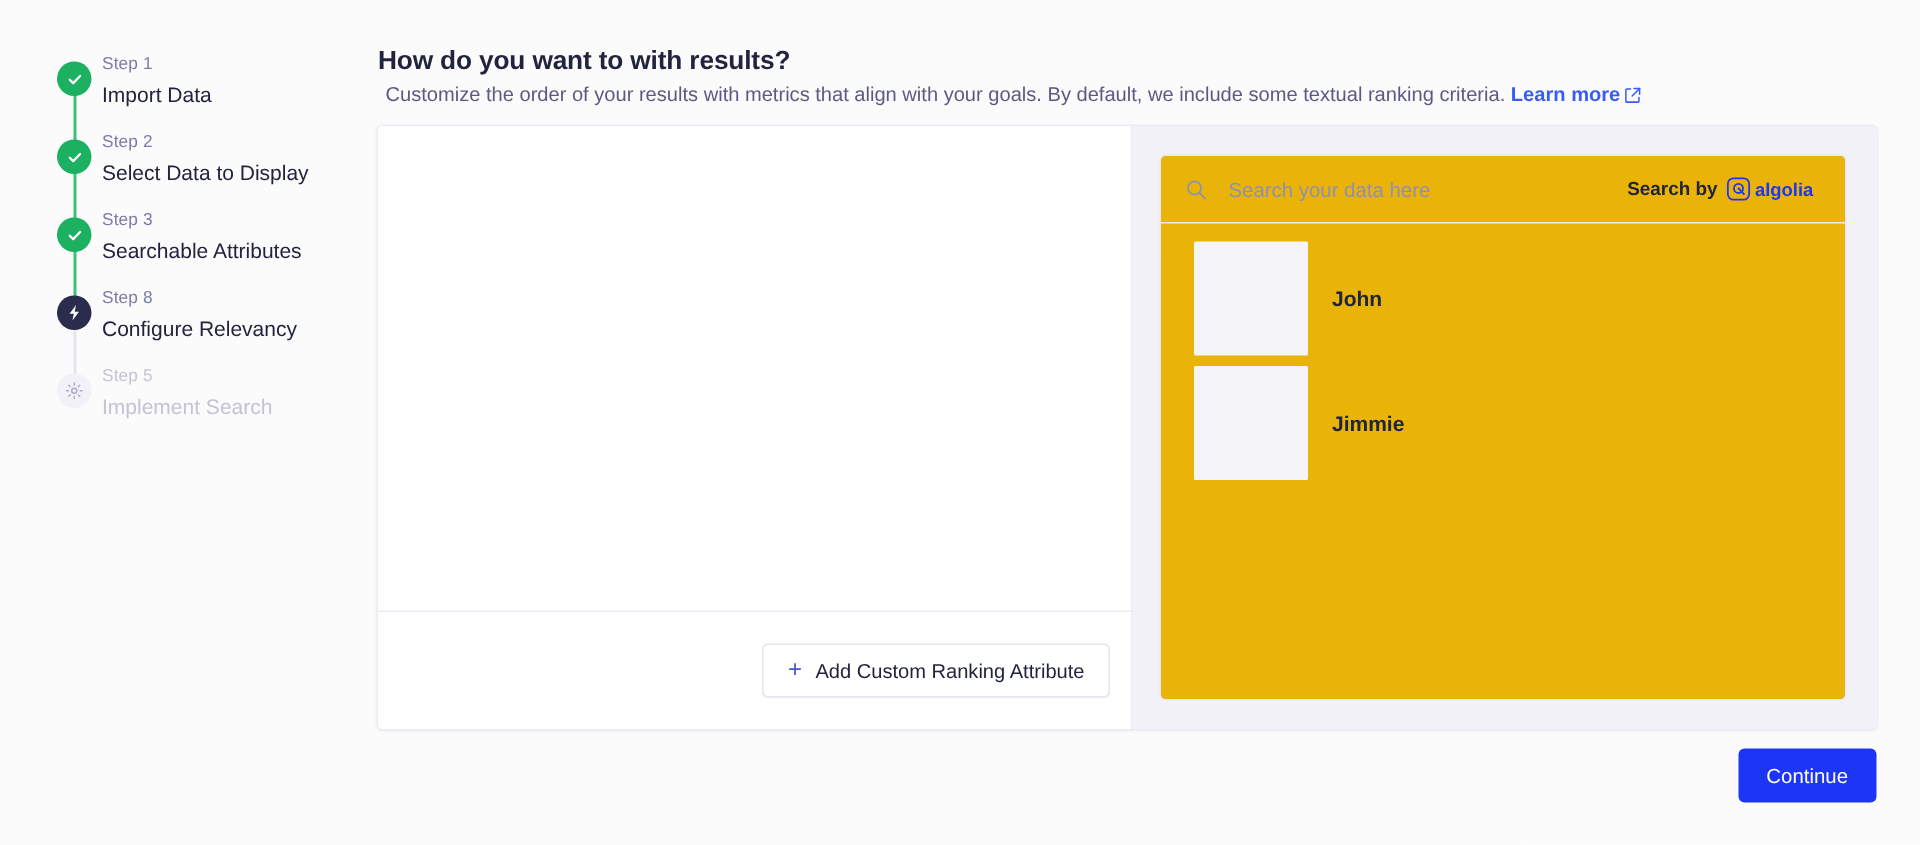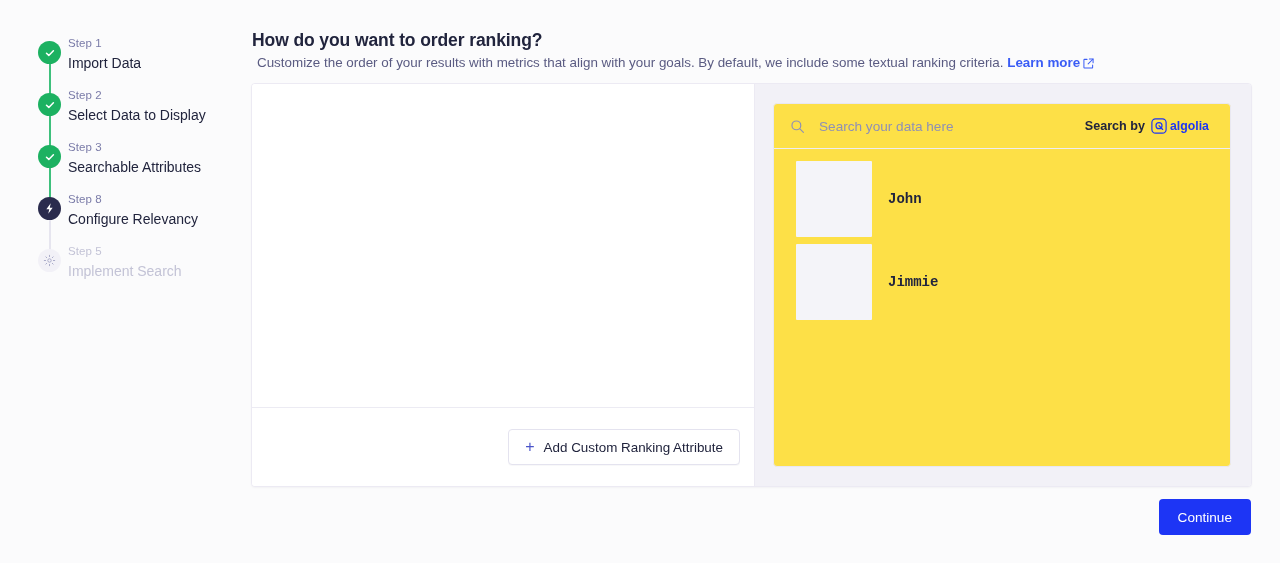--- a/index.html
+++ b/index.html
@@ -140,21 +140,21 @@
   
   .card-right {
     flex: 1;
     background: #f2f1f7;
     padding: 19px 20px 19px 18px;
     border-left: 1px solid #eceaf3;
   }
   .preview {
     width: 100%;
     height: 100%;
-    background: #fde047;
+    background: #eab308;
     border: 1px solid #e9e8f1;
     border-radius: 4px;
     display: flex;
     flex-direction: column;
     overflow: hidden;
   }
   .preview-searchbar {
     height: 45px;
     border-bottom: 1px solid #edecf4;
     display: flex;
@@ -182,21 +182,21 @@
     margin-left: 10px;
   }
   .search-by-label {
     font-size: 12.6px;
     font-weight: bold;
     color: #21243d;
     white-space: nowrap;
   }
   .algolia-logo { display: flex; align-items: center; gap: 3px; }
 
-  .hits { padding: 8px 0 0 0; flex: 1; font-family: Liberation Mono, monospace; }
+  .hits { padding: 8px 0 0 0; flex: 1; }
   .hit {
     display: flex;
     align-items: center;
     padding: 8px 22px;
     height: 83px;
     cursor: pointer;
   }
   .hit-thumb {
     width: 76px; height: 76px;
     background: #f4f4f9;
@@ -300,21 +300,21 @@
     <div class="step-text">
       <div class="step-num muted">Step 5</div>
       <div class="step-name muted">Implement Search</div>
     </div>
   </div>
 
 </div>
 
 <div class="main">
 
-  <div class="page-title">How do you want to order ranking?</div>
+  <div class="page-title">How do you want to with results?</div>
 
   <div class="page-sub">
     <span>Customize the order of your results with metrics that align with your goals. By default, we include some textual ranking criteria.</span>
     <a class="learn-more" href="#"><span>Learn more</span><span class="ext-icon"><svg width="11" height="11" viewBox="0 0 12 12">
             <path d="M4.4 1.5 H1.6 A0.6 0.6 0 0 0 1 2.1 V10.4 A0.6 0.6 0 0 0 1.6 11 H9.9 A0.6 0.6 0 0 0 10.5 10.4 V7.6" stroke="#3a5cf5" stroke-width="1.1" fill="none" stroke-linecap="round"></path>
             <path d="M6.9 1.1 H11 V5.2" stroke="#3a5cf5" stroke-width="1.1" fill="none" stroke-linecap="round" stroke-linejoin="round"></path>
             <path d="M11 1.1 L5.6 6.5" stroke="#3a5cf5" stroke-width="1.1" fill="none" stroke-linecap="round"></path>
           </svg></span></a>
   </div>
 

